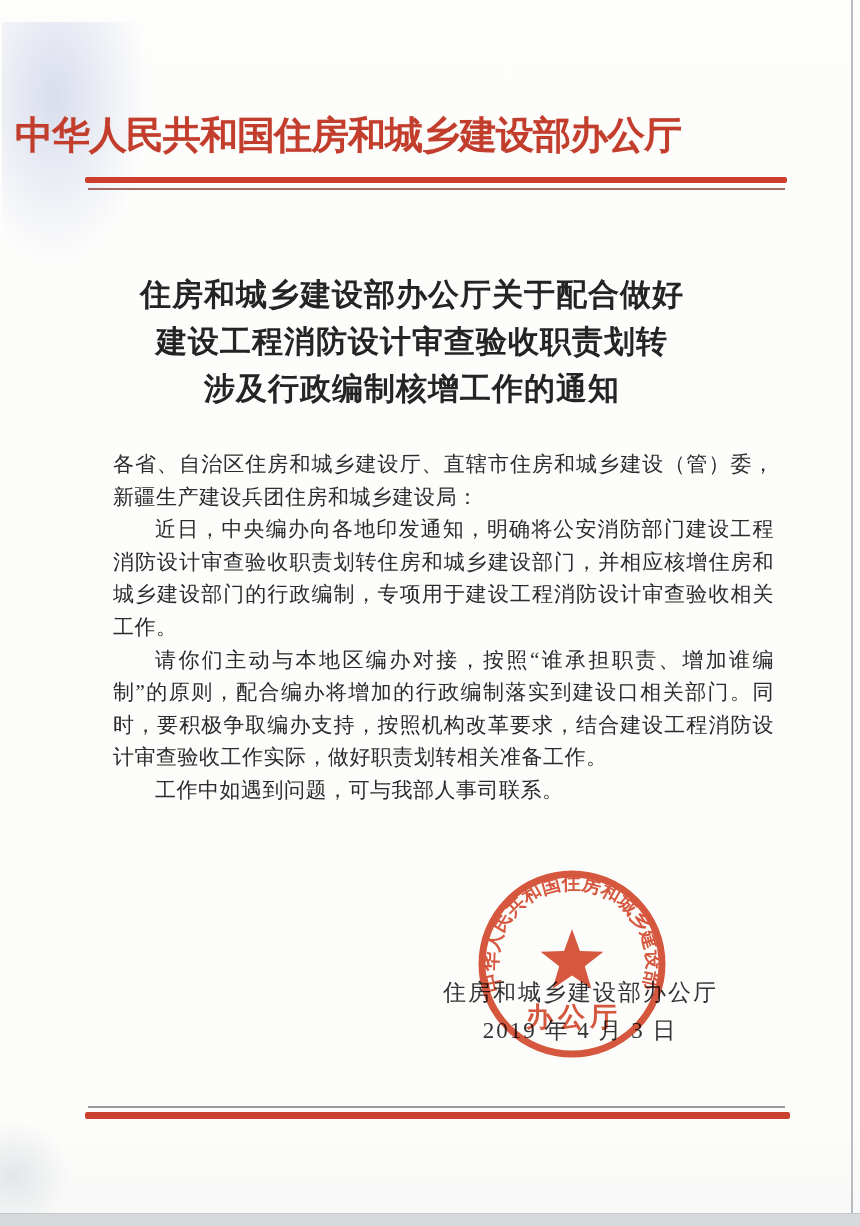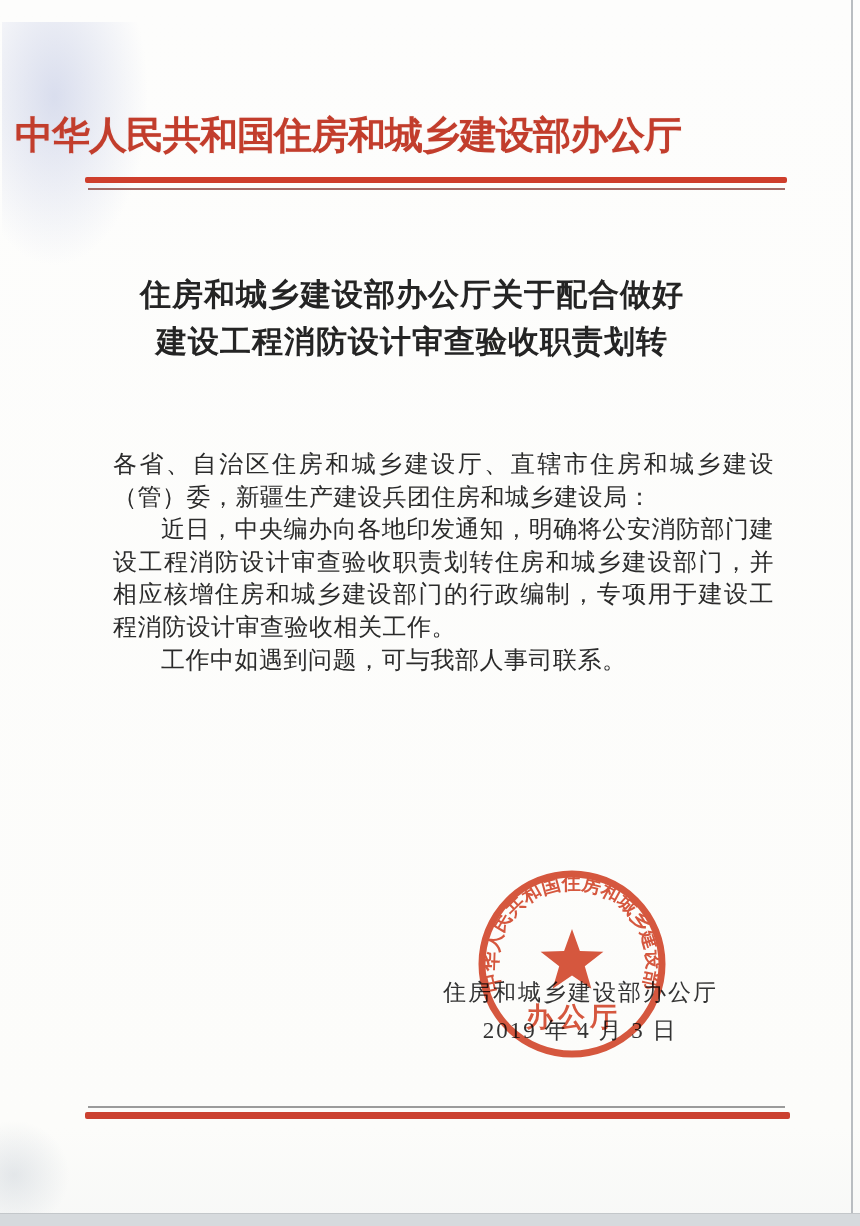--- a/index.html
+++ b/index.html
@@ -34,21 +34,21 @@
   }
   .rule-thick-top { position: absolute; left: 85px; top: 177px; width: 702px; height: 6px; background: #ce3e2c; border-radius: 2px; }
   .rule-thin-top  { position: absolute; left: 88px; top: 188px; width: 697px; height: 2px; background: #a26a66; }
   .doc-title {
     position: absolute; left: 0; top: 271px; width: 824px;
     text-align: center; font-size: 31px; font-weight: bold;
     line-height: 47px; color: #242424; letter-spacing: 1px;
   }
   .body-text {
     position: absolute; left: 113px; top: 448px; width: 661px;
-    font-size: 24px; line-height: 32.6px; color: #2b2b2b;
+    font-size: 21px; line-height: 32.6px; color: #2b2b2b;
     text-align: justify; letter-spacing: 0.5px;
   }
   .body-text p.indent { text-indent: 2em; }
   .signature-block { position: absolute; left: 0; top: 0; width: 860px; height: 0; }
   .signature-name {
     position: absolute; left: 443px; top: 977px; width: 300px;
     font-size: 23px; color: #333; letter-spacing: 2px; white-space: nowrap;
   }
   .signature-date {
     position: absolute; left: 470px; top: 1015px; width: 220px;
@@ -69,25 +69,27 @@
   <div class="scan-smudge-top"></div>
   <div class="scan-smudge-bottom"></div>
 
   <div class="letterhead">中华人民共和国住房和城乡建设部办公厅</div>
   <div class="rule-thick-top"></div>
   <div class="rule-thin-top"></div>
 
   <div class="doc-title">
     <div>住房和城乡建设部办公厅关于配合做好</div>
     <div>建设工程消防设计审查验收职责划转</div>
+    <div>涉及行政编制核增工作的通知</div>
   </div>
 
   <div class="body-text">
     <p>各省、自治区住房和城乡建设厅、直辖市住房和城乡建设（管）委，新疆生产建设兵团住房和城乡建设局：</p>
     <p class="indent">近日，中央编办向各地印发通知，明确将公安消防部门建设工程消防设计审查验收职责划转住房和城乡建设部门，并相应核增住房和城乡建设部门的行政编制，专项用于建设工程消防设计审查验收相关工作。</p>
+    <p class="indent">请你们主动与本地区编办对接，按照“谁承担职责、增加谁编制”的原则，配合编办将增加的行政编制落实到建设口相关部门。同时，要积极争取编办支持，按照机构改革要求，结合建设工程消防设计审查验收工作实际，做好职责划转相关准备工作。</p>
     <p class="indent">工作中如遇到问题，可与我部人事司联系。</p>
   </div>
 
   <div class="signature-block">
     <div class="signature-name">住房和城乡建设部办公厅</div>
     <div class="signature-date">2019 年 4 月 3 日</div>
   </div>
 
   <svg class="seal" viewBox="0 0 220 220">
     <defs>

